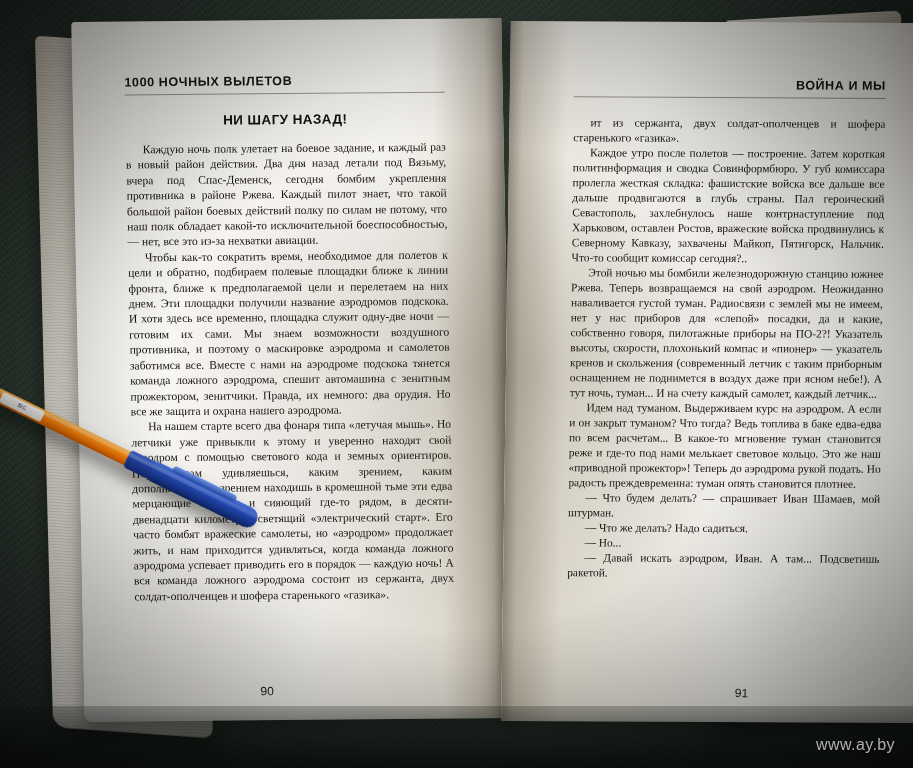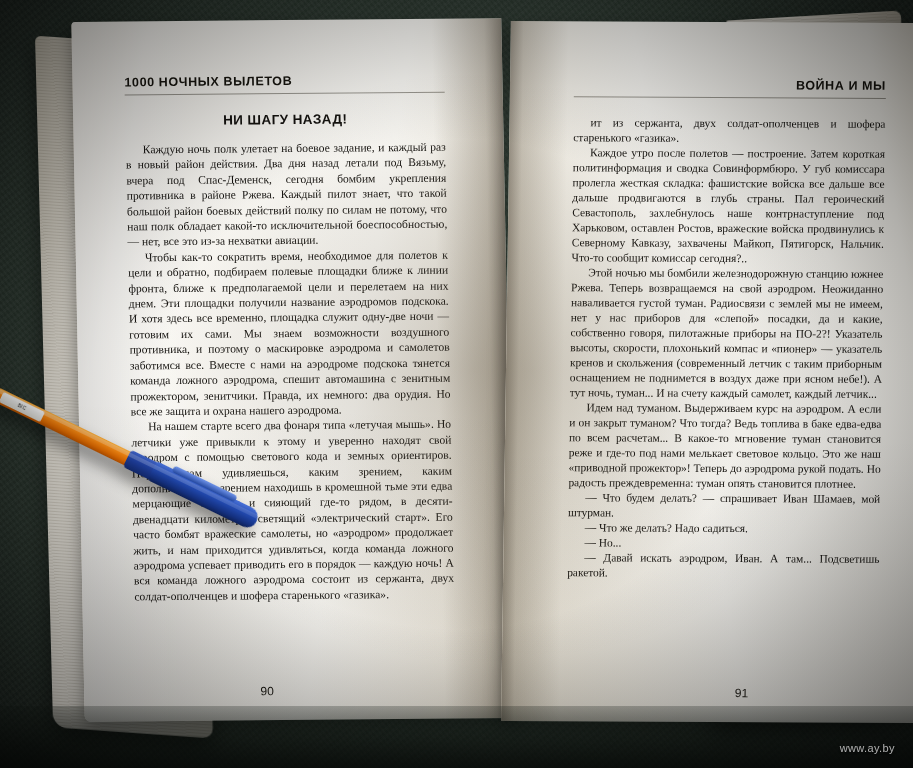--- a/index.html
+++ b/index.html
@@ -274,21 +274,21 @@
     border-radius: 3px;
     opacity: .55;
   }
 
   
   .watermark {
     position: absolute;
     right: 18px;
     bottom: 14px;
     font-family: "Liberation Sans", sans-serif;
-    font-size: 11px;
+    font-size: 16px;
     color: rgba(230,230,230,.75);
     letter-spacing: .4px;
     z-index: 45;
     text-shadow: 0 1px 2px rgba(0,0,0,.8);
   }
   
   .table-edge {
     position: absolute;
     left: 0; right: 0; bottom: 0;
     height: 62px;

